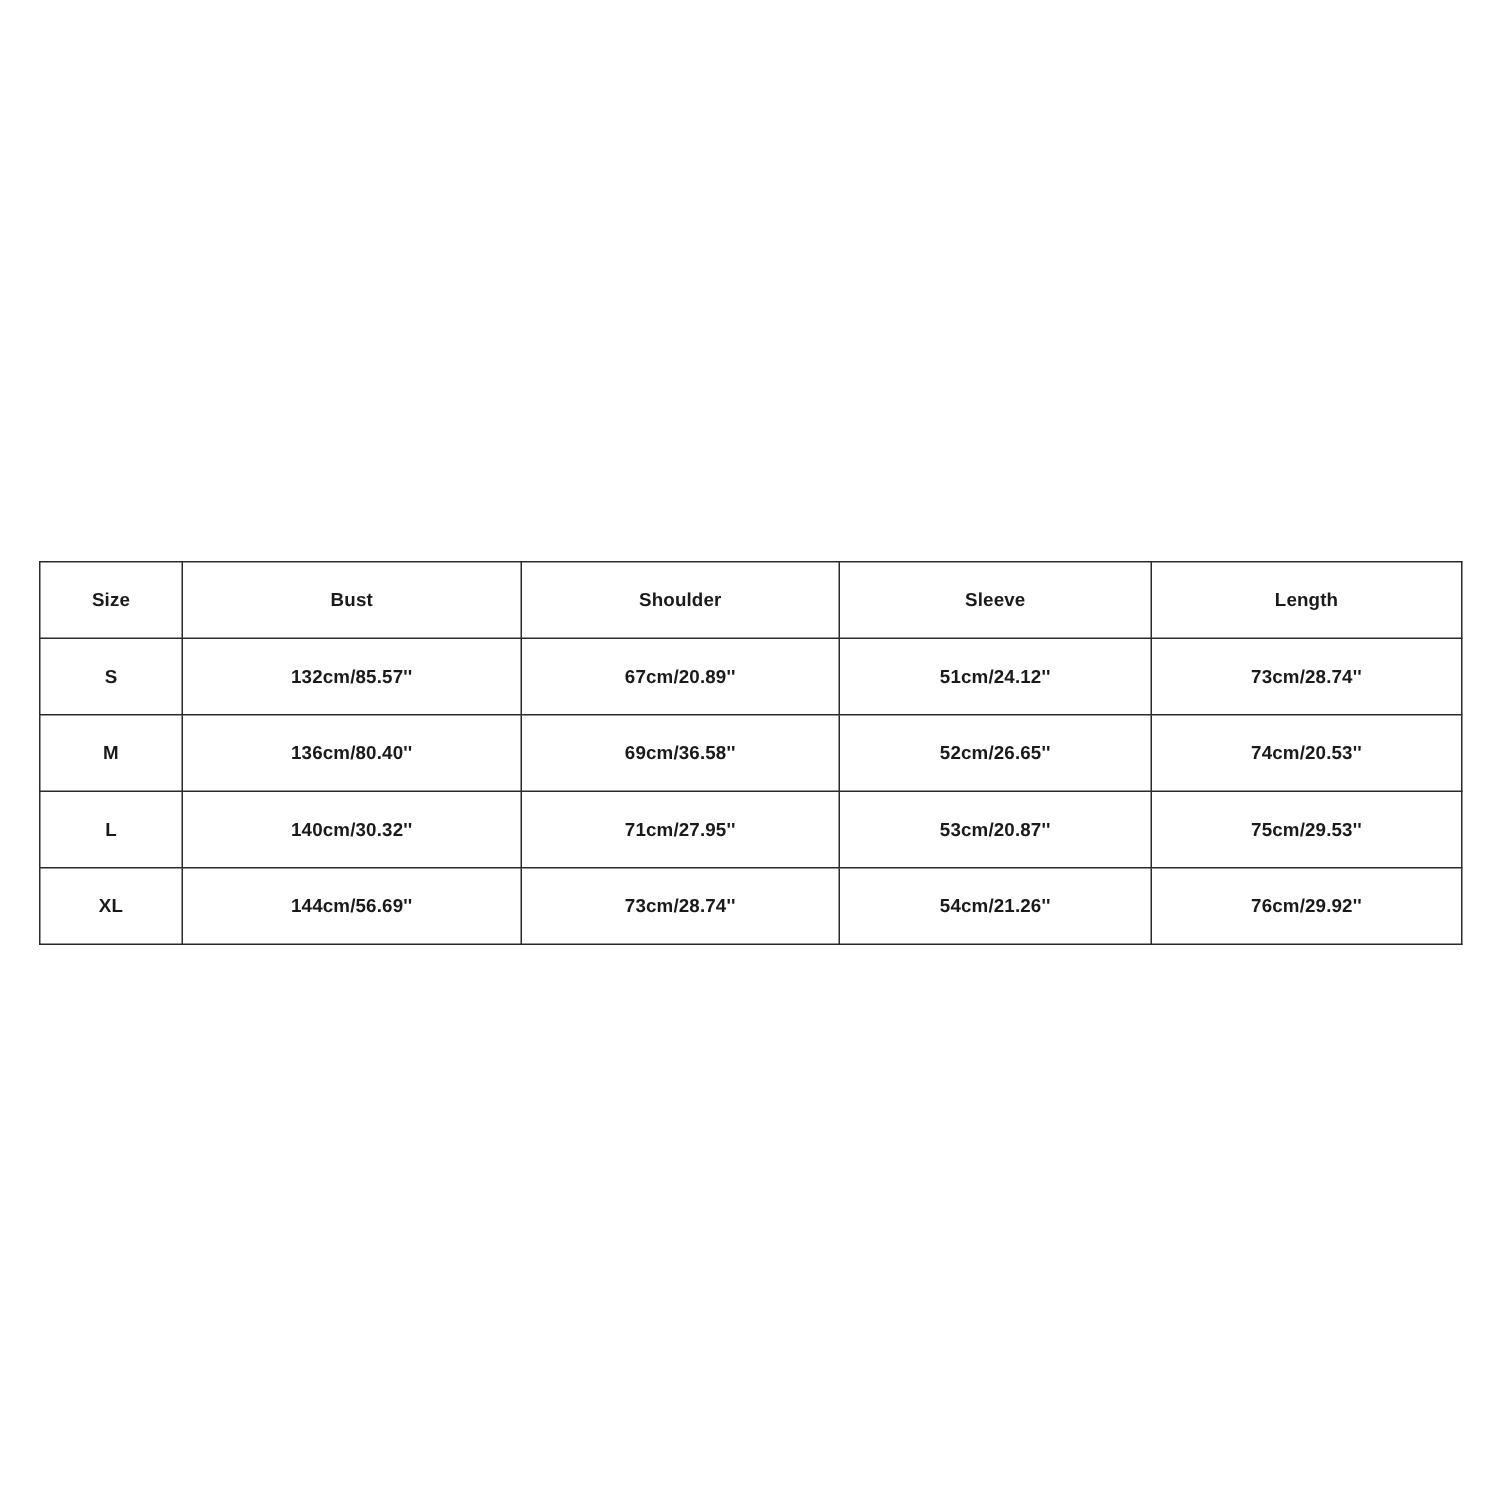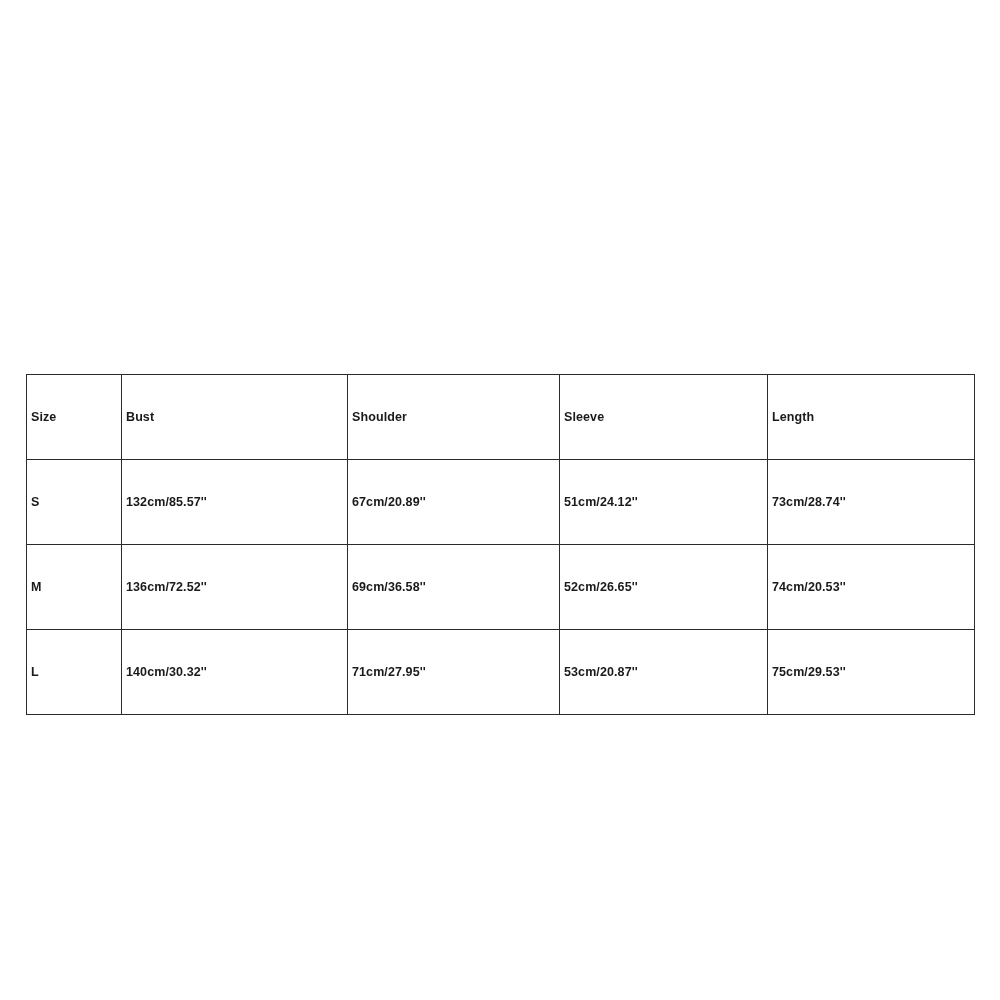--- a/index.html
+++ b/index.html
@@ -30,26 +30,26 @@
   }
   table.size-table {
     border-collapse: collapse;
     width: 948px;
     table-layout: fixed;
   }
   table.size-table th,
   table.size-table td {
     border: 1px solid #2b2b2b;
     height: 50px;
-    text-align: left;
+    text-align: center;
     vertical-align: middle;
     font-size: 12.5px;
     font-weight: bold;
     color: #1a1a1a;
-    padding: 17px 4px;
+    padding: 0 4px;
     background: #ffffff;
     letter-spacing: 0.1px;
   }
   table.size-table col.c0 { width: 95px; }
   table.size-table col.c1 { width: 226px; }
   table.size-table col.c2 { width: 212px; }
   table.size-table col.c3 { width: 208px; }
   table.size-table col.c4 { width: 207px; }
 </style>
 </head>
@@ -77,28 +77,35 @@
       <tbody>
         <tr>
           <td>S</td>
           <td>132cm/85.57''</td>
           <td>67cm/20.89''</td>
           <td>51cm/24.12''</td>
           <td>73cm/28.74''</td>
         </tr>
         <tr>
           <td>M</td>
-          <td>136cm/72.52''</td>
+          <td>136cm/80.40''</td>
           <td>69cm/36.58''</td>
           <td>52cm/26.65''</td>
           <td>74cm/20.53''</td>
         </tr>
         <tr>
           <td>L</td>
           <td>140cm/30.32''</td>
           <td>71cm/27.95''</td>
           <td>53cm/20.87''</td>
           <td>75cm/29.53''</td>
         </tr>
+        <tr>
+          <td>XL</td>
+          <td>144cm/56.69''</td>
+          <td>73cm/28.74''</td>
+          <td>54cm/21.26''</td>
+          <td>76cm/29.92''</td>
+        </tr>
       </tbody>
     </table>
   </div>
 </div>
 
 </body></html>

